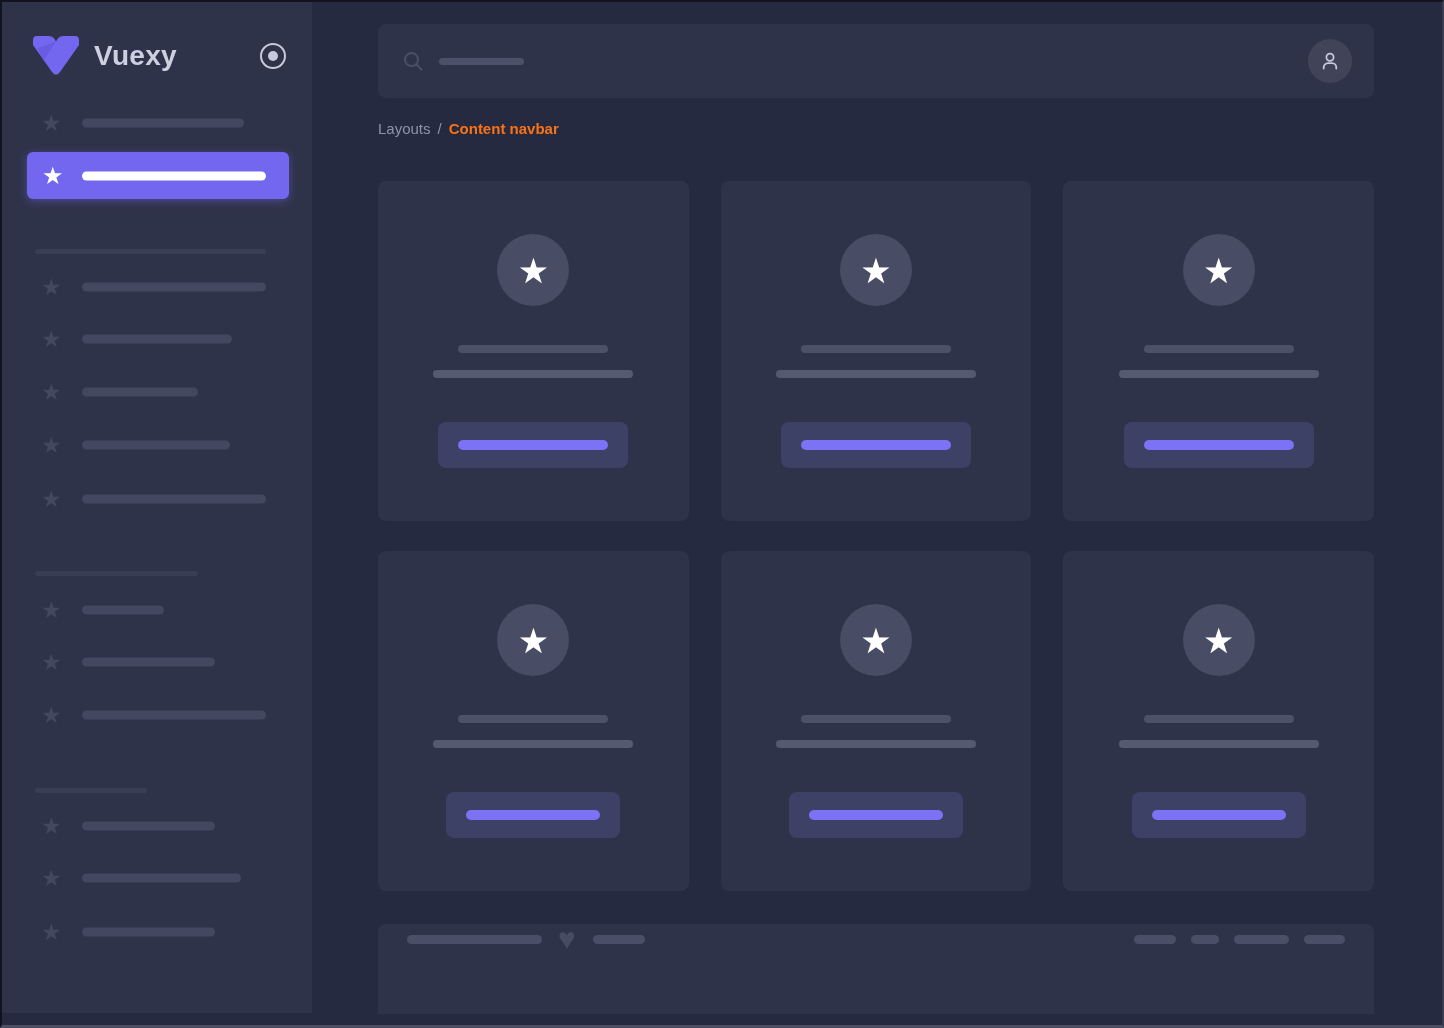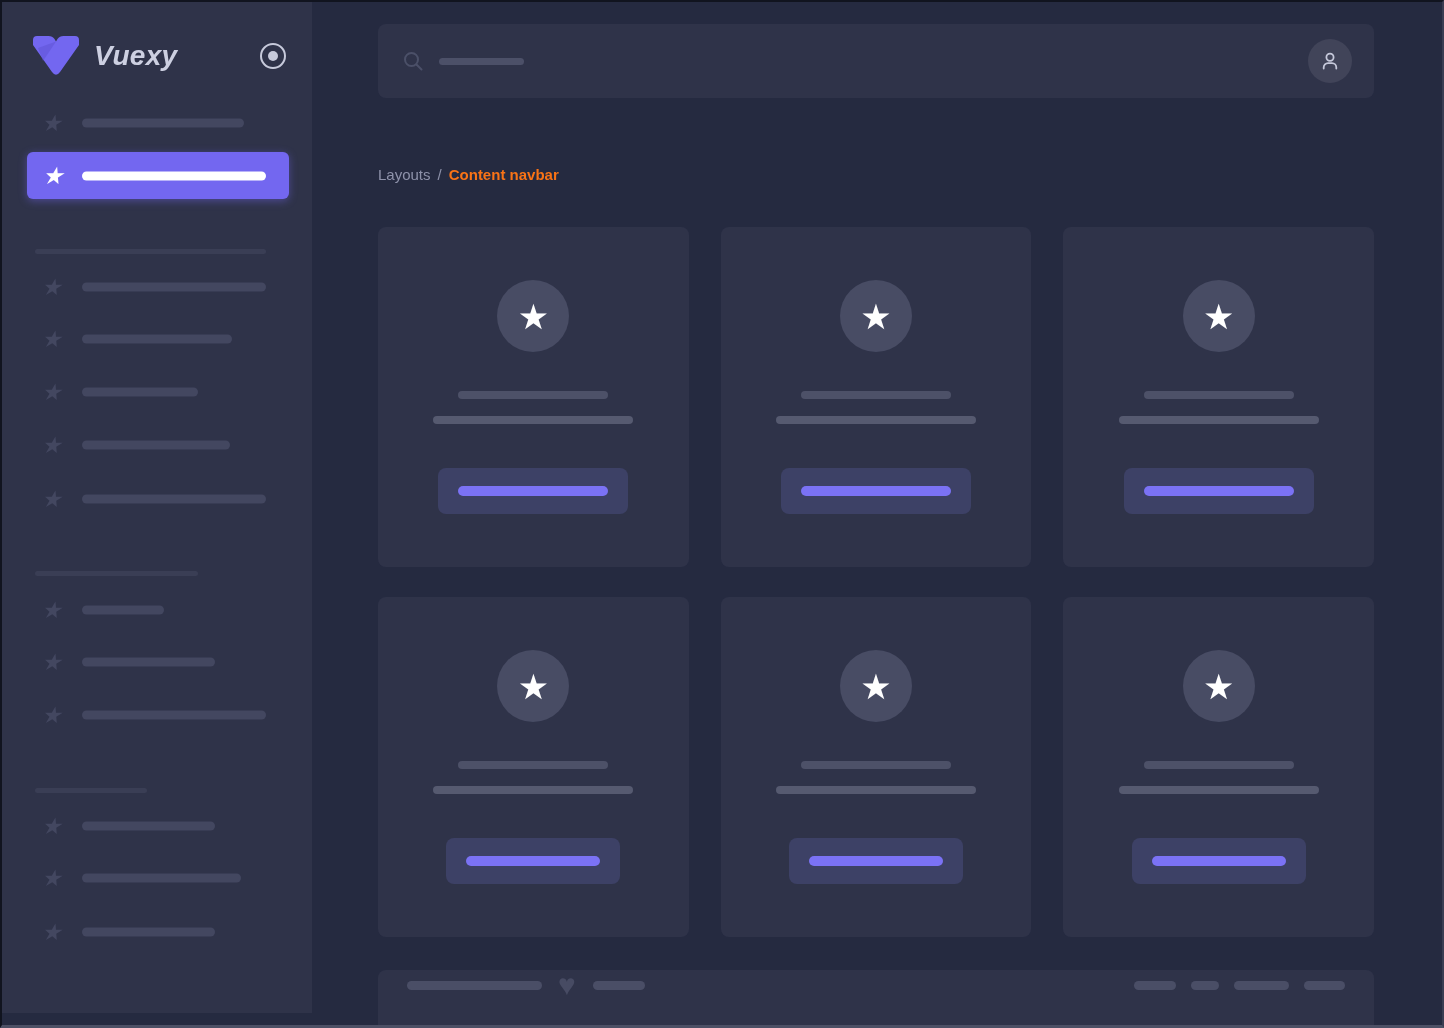--- a/index.html
+++ b/index.html
@@ -12,21 +12,21 @@
   *{box-sizing:border-box;margin:0;padding:0;}
   html,body{width:1444px;height:1028px;overflow:hidden;}
   body{font-family:"Liberation Sans",sans-serif;background:var(--content-bg);}
   #screen{
     position:relative;width:1444px;height:1028px;overflow:hidden;
     background:var(--content-bg);
     border-top:2px solid #11141f;border-left:2px solid #11141f;
     border-right:2px solid #3a3d52;border-bottom:3px solid #4d5065;
   }
   
-  .sidebar{position:absolute;left:0;top:0;bottom:12px;width:310px;background:var(--sidebar-bg);font-style:italic;}
+  .sidebar{position:absolute;left:0;top:0;bottom:12px;width:310px;background:var(--sidebar-bg);}
   .logo-row{position:absolute;top:32px;left:29px;right:26px;display:flex;align-items:center;}
   .logo-mark{width:50px;height:43px;flex:0 0 auto;}
   .logo-text{margin-left:13px;font-size:28px;font-weight:700;color:#cdd0e1;letter-spacing:.3px;}
   .toggle{margin-left:auto;width:26px;height:26px;border:2px solid #c7cadb;border-radius:50%;
     display:flex;align-items:center;justify-content:center;cursor:pointer;}
   .toggle .dot{width:10px;height:10px;border-radius:50%;background:#c7cadb;}
   .nav{position:absolute;inset:0;}
   .s-item{position:absolute;left:0;width:100%;height:24px;cursor:pointer;}
   .s-item .glyph{position:absolute;left:39px;top:50%;transform:translateY(-50%);
     font-size:23px;line-height:1;color:#434760;}
@@ -40,21 +40,21 @@
   .active-item .bar{position:absolute;left:55px;top:50%;transform:translateY(-50%);
     width:184px;height:9px;border-radius:4.5px;background:#ffffff;}
   
   .main{position:absolute;left:310px;right:0;top:0;bottom:0;padding:0 68px 0 66px;}
   .navbar{margin-top:22px;height:74px;border-radius:8px;background:var(--card-bg);
     display:flex;align-items:center;padding:0 22px 0 24px;}
   .search-zone{display:flex;align-items:center;flex:1;height:100%;cursor:text;}
   .search-skel{width:85px;height:7px;border-radius:3.5px;background:#4c5068;margin-left:15px;}
   .avatar{margin-left:auto;width:44px;height:44px;border-radius:50%;background:#414459;
     display:flex;align-items:center;justify-content:center;cursor:pointer;}
-  .breadcrumb{margin-top:68px;display:flex;align-items:center;gap:7px;font-size:15px;}
+  .breadcrumb{margin-top:22px;display:flex;align-items:center;gap:7px;font-size:15px;}
   .bc-link{color:#8e92aa;cursor:pointer;}
   .bc-sep{color:#8e92aa;}
   .bc-current{color:#f97316;font-weight:700;}
   .cards-grid{margin-top:44px;display:grid;grid-template-columns:repeat(3,1fr);
     column-gap:32px;row-gap:30px;}
   .card{height:340px;border-radius:8px;background:var(--card-bg);
     display:flex;flex-direction:column;align-items:center;}
   .card-avatar{width:72px;height:72px;border-radius:50%;background:#484c64;margin-top:53px;
     display:flex;align-items:center;justify-content:center;}
   .card-avatar .glyph{color:#ffffff;font-size:35px;line-height:1;}

